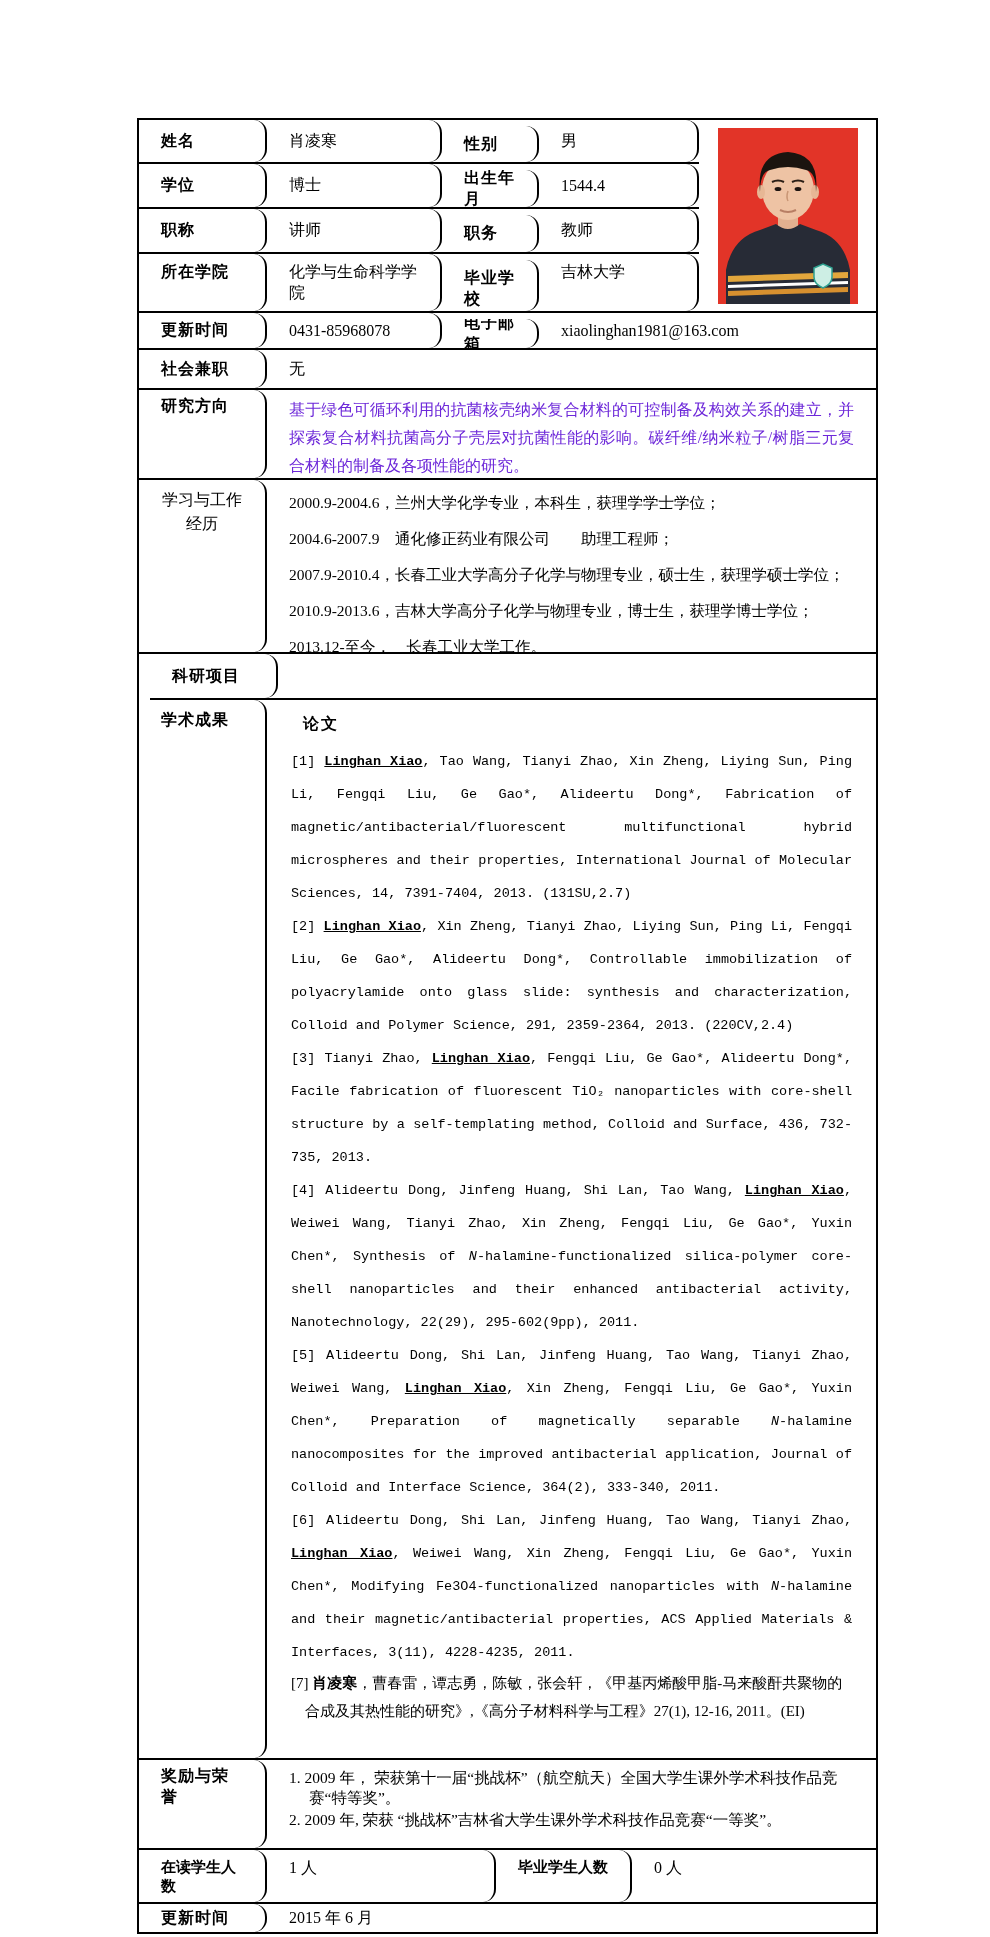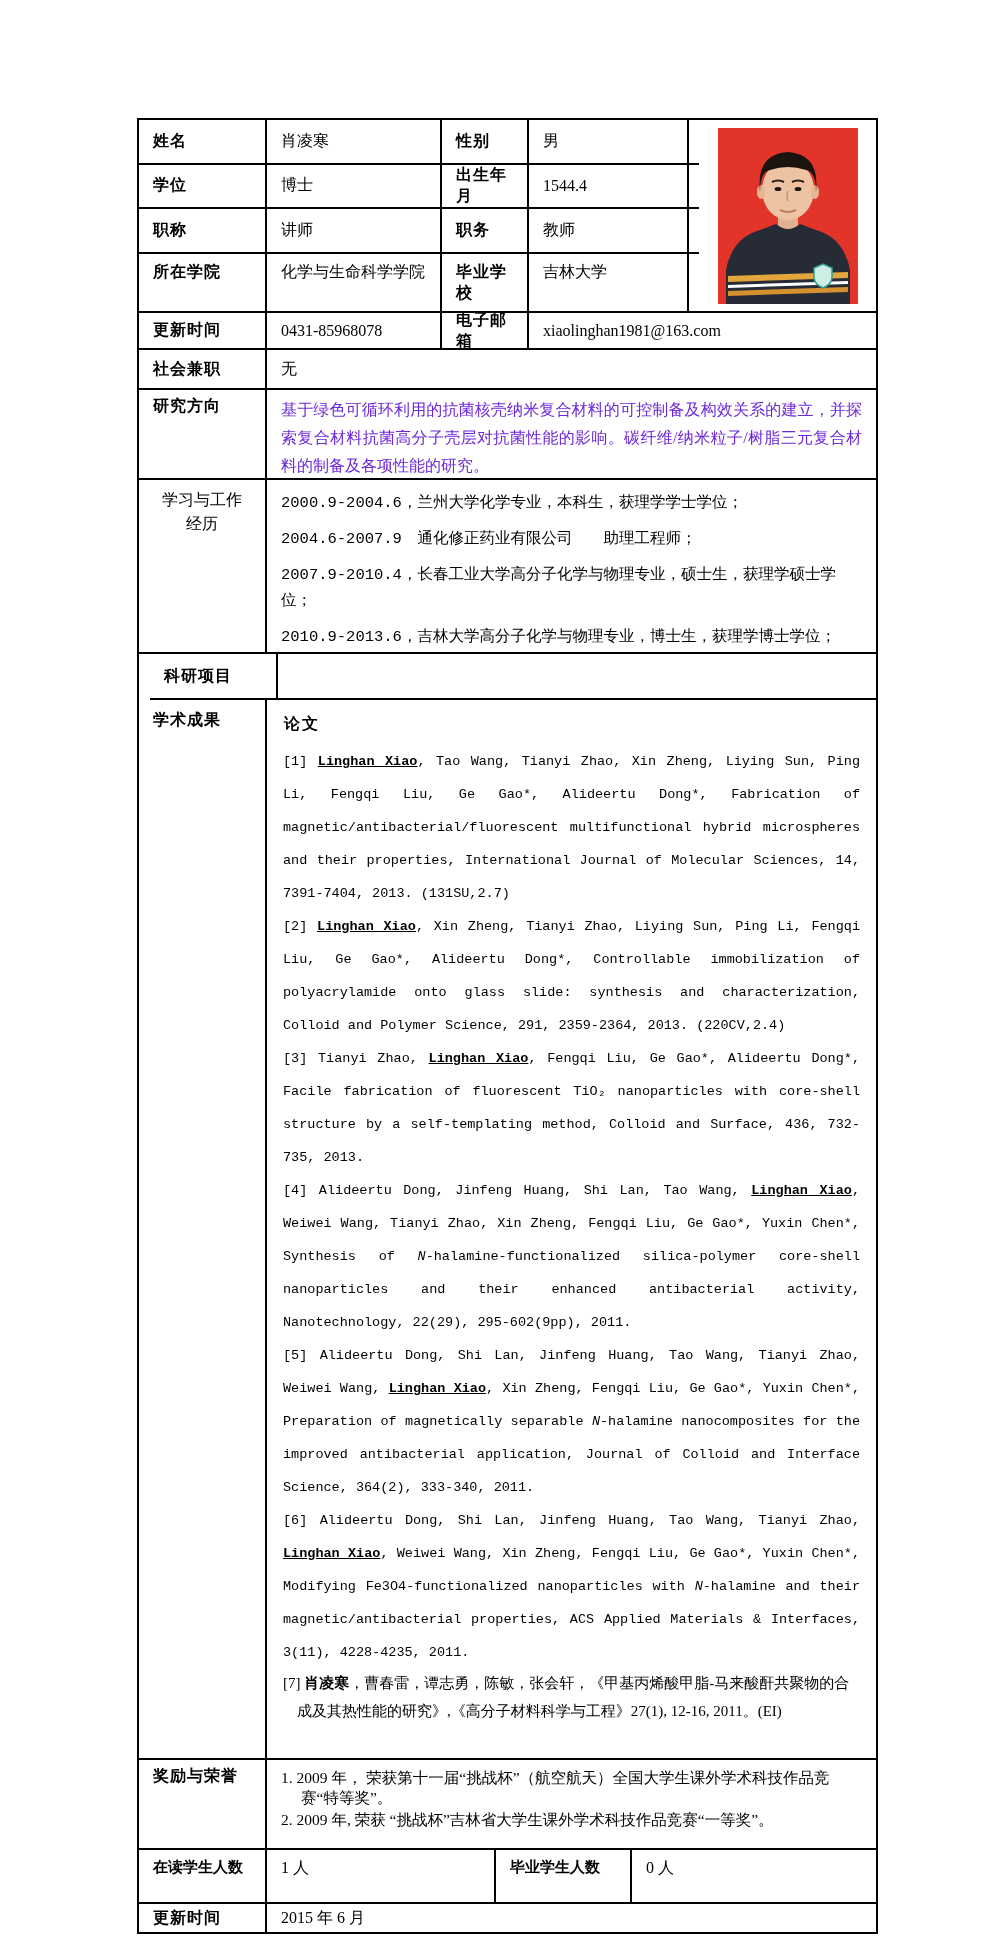--- a/index.html
+++ b/index.html
@@ -8,53 +8,53 @@
     font-family:"Liberation Serif", serif;color:#000;overflow:hidden;
   }
   .doc-table{
     position:absolute;left:137px;top:118px;width:741px;
     border:2px solid #000;box-sizing:border-box;background:#fff;
   }
   .row{display:flex;border-bottom:2px solid #000;box-sizing:border-box;}
   .row.last{border-bottom:none;}
   .cell{
     box-sizing:border-box;border-right:2px solid #000;
-    padding:0 14px;display:flex;align-items:center;overflow:hidden;
+    padding:0 22px;display:flex;align-items:center;overflow:hidden;border-radius:13px;
   }
   .cell.nr{border-right:none;}
   .label{font-weight:bold;font-size:16px;letter-spacing:1px;}
   .value{font-size:16px;}
   .c1{width:128px;flex:none;}
   .c2{width:175px;flex:none;}
-  .c3{width:87px;flex:none;}
+  .c3{width:97px;flex:none;margin-top:6px;}
   .c4{width:160px;flex:none;}
   .fx{flex:1;}
   
   .top-block{height:193px;}
   .top-left{width:560px;flex:none;display:flex;flex-direction:column;}
   .top-left .row{height:45px;}
   .top-left .row.tall{height:58px;border-bottom:none;}
   .top-left .row.tall .cell{align-items:flex-start;padding-top:8px;}
   .photo-cell{flex:1;display:flex;align-items:center;justify-content:center;background:#fff;}
   
   .r-contact{height:37px;}
   .r-social{height:40px;}
   .r-research{height:90px;}
   .r-research .cell{align-items:flex-start;padding-top:6px;}
   .research-text{font-size:16px;line-height:28px;color:#6d28d9;margin:0;text-align:justify;}
   .r-exp{height:174px;}
   .r-exp .cell{align-items:flex-start;padding-top:8px;}
   .exp-label{width:100%;text-align:center;font-weight:normal;font-size:16px;line-height:24px;}
   .exp-entries{width:100%;}
-  .exp-entries p{margin:2px 0 10px 0;font-size:15.5px;line-height:26px;font-family:Liberation Mono, monospace;}
+  .exp-entries p{margin:2px 0 10px 0;font-size:15.5px;line-height:26px;}
   .r-projects{height:46px;margin-left:11px;}
   .r-academic{height:1060px;}
   .r-academic .cell{align-items:flex-start;padding-top:10px;}
   .academic-body{width:100%;padding:0 2px;}
-  .pub-heading{font-weight:bold;font-size:16px;margin:4px 0 10px 1px;letter-spacing:2px;}
+  .pub-heading{font-weight:bold;font-size:16px;margin:4px 0 10px 12px;letter-spacing:2px;}
   .pub{
     font-family:"Liberation Mono", monospace;font-size:13.5px;line-height:33px;
     margin:0;text-align:justify;word-break:normal;
   }
   .pub-cn{
     font-family:"Liberation Serif", serif;font-size:15px;line-height:28px;
     text-align:left;padding-left:14px;text-indent:-14px;
   }
   .seg-bu{font-weight:bold;text-decoration:underline;}
   .seg-b{font-weight:bold;}

